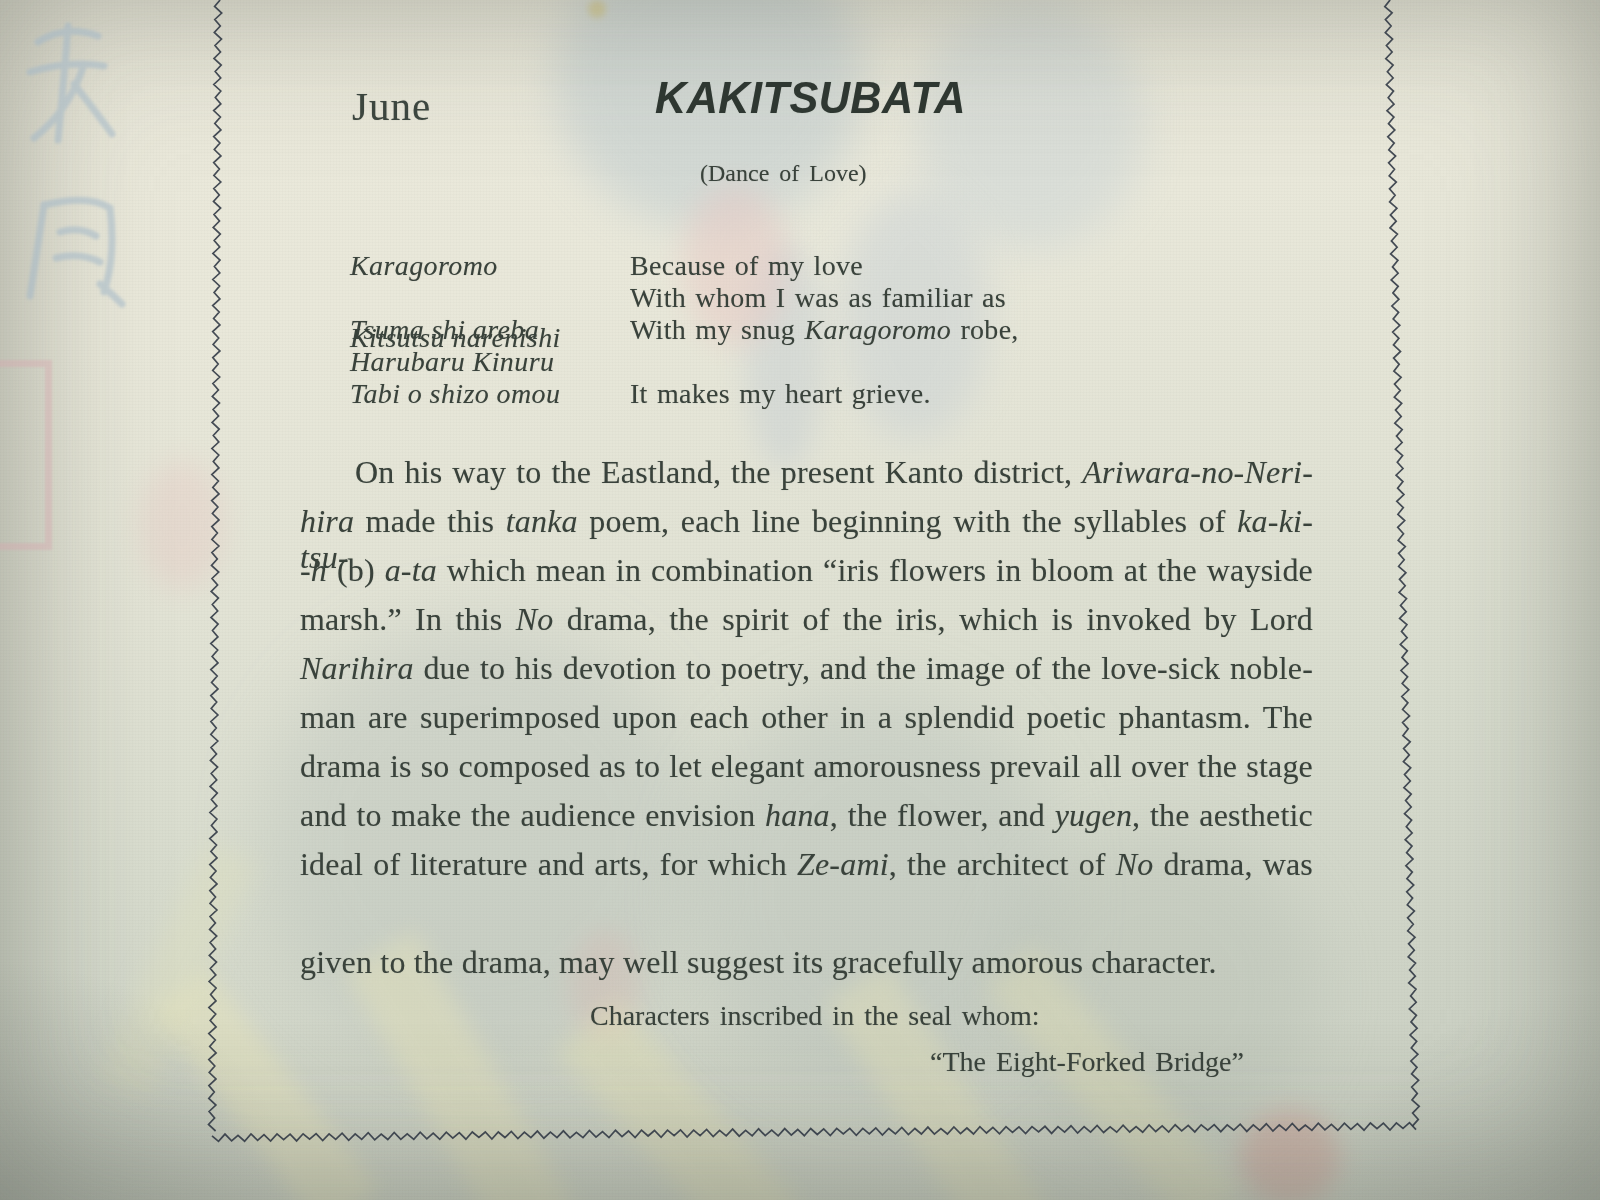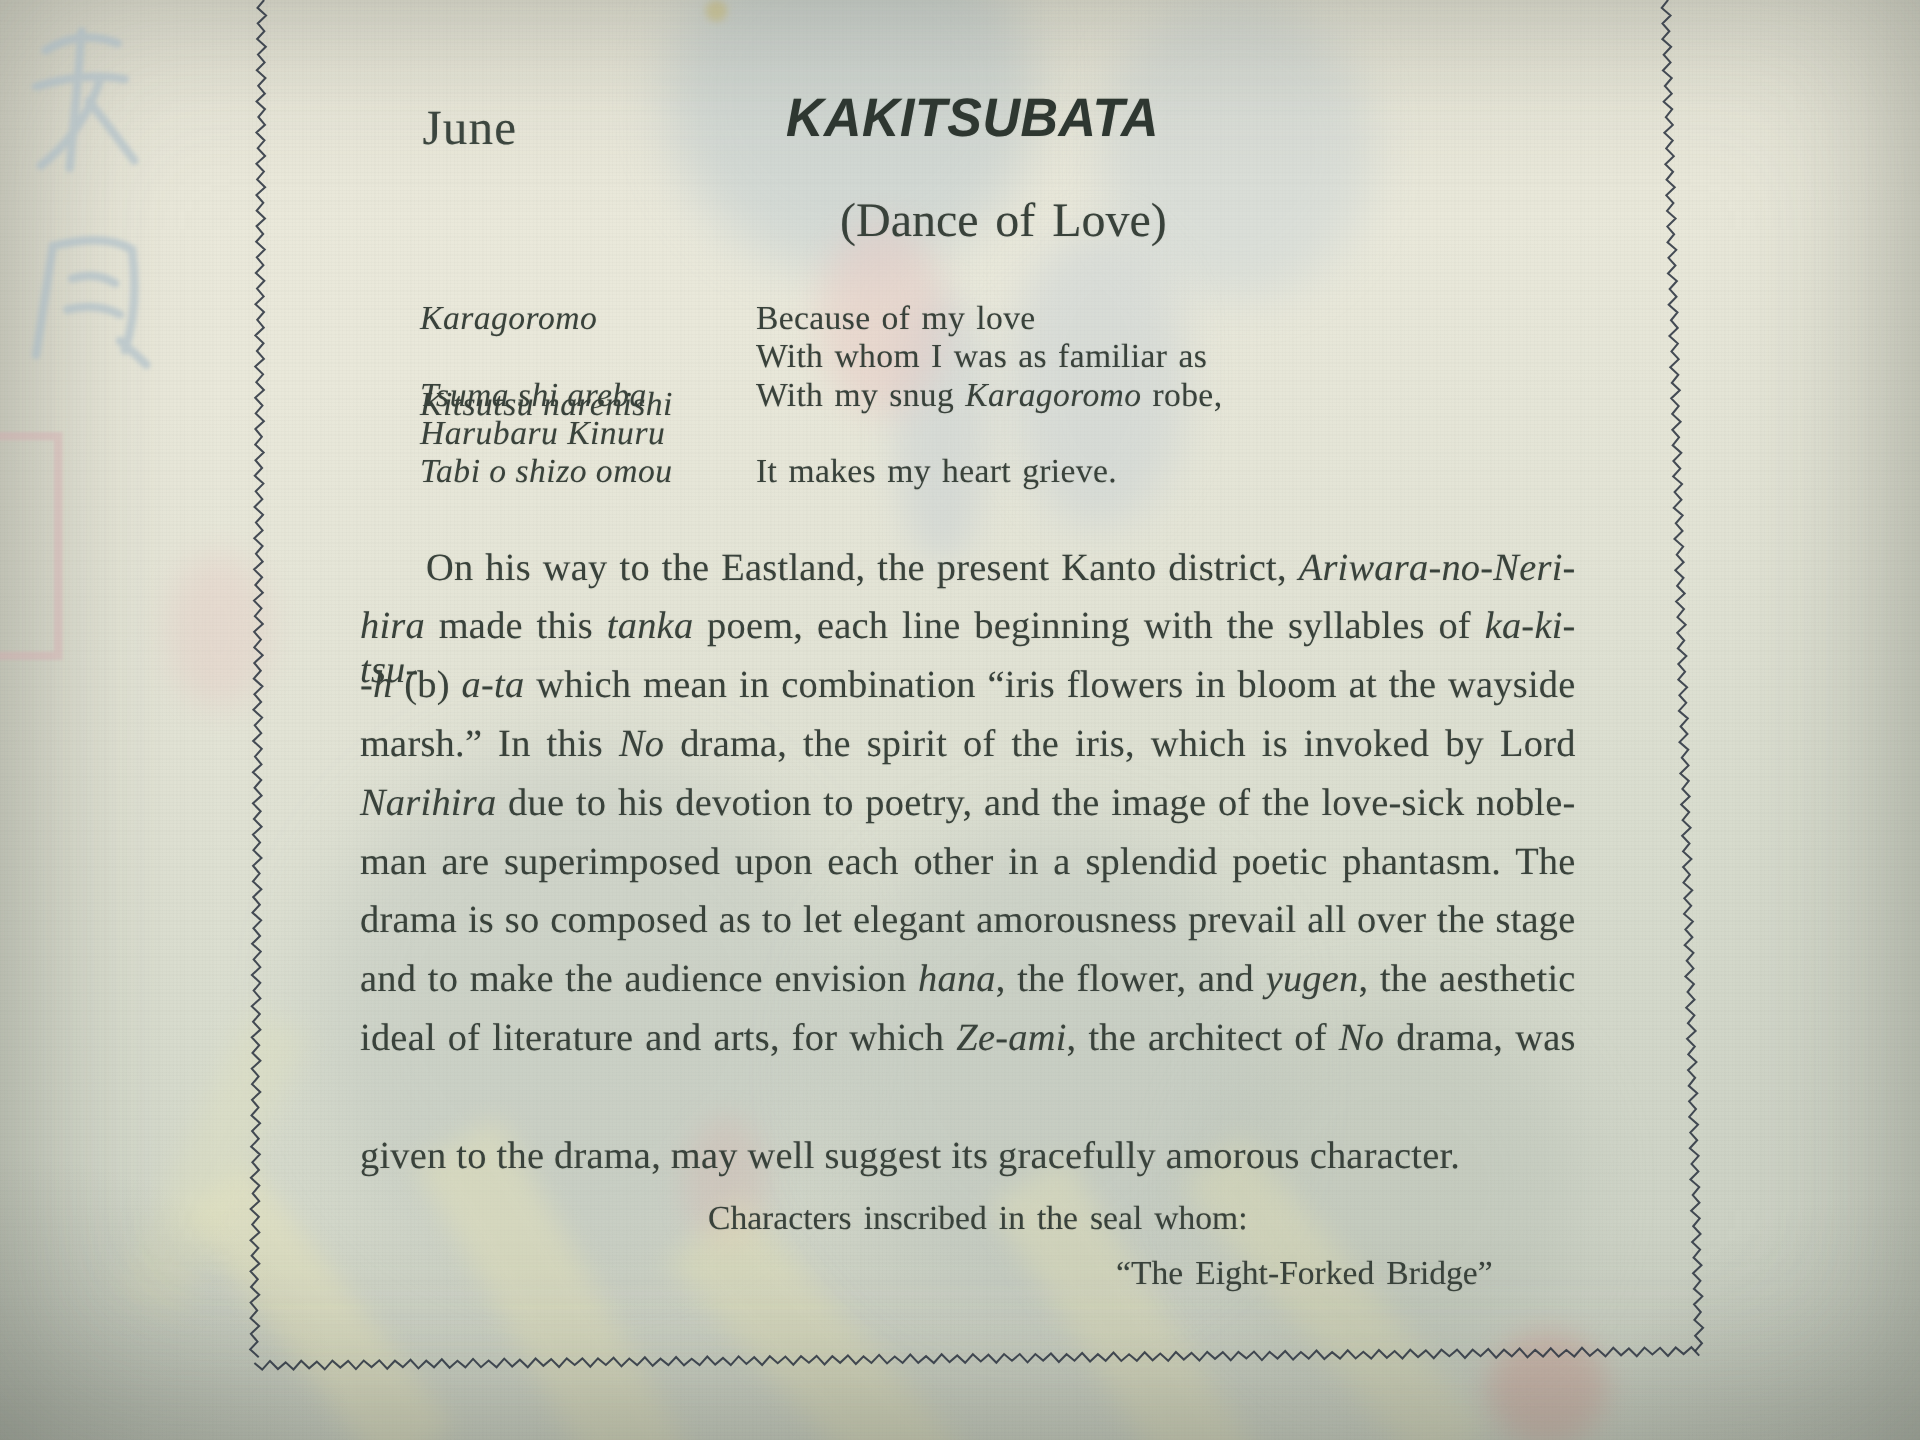--- a/index.html
+++ b/index.html
@@ -16,21 +16,21 @@
     box-shadow:inset 0 0 160px rgba(100,105,95,.40), inset 0 -40px 120px rgba(110,115,108,.25);}
   .cornerdark{position:absolute;inset:0;pointer-events:none;
     background:radial-gradient(ellipse 420px 340px at 0% 100%,rgba(95,102,96,.30),transparent 70%),
                radial-gradient(ellipse 380px 300px at 100% 100%,rgba(100,106,100,.22),transparent 70%);}
   svg.borderlayer{position:absolute;left:0;top:0;z-index:5;pointer-events:none;}
   .textlayer{position:absolute;inset:0;z-index:10;}
   .textlayer > div{position:absolute;text-shadow:0 0 1px rgba(58,66,59,.30);}
   .month{left:352px;top:82px;font-size:41px;letter-spacing:1px;color:#3c463f;}
   .title{left:655px;top:72px;font-family:"Liberation Sans","DejaVu Sans",sans-serif;
     font-weight:bold;font-style:italic;font-size:45px;letter-spacing:.5px;color:#2e3731;transform:scaleX(.96);transform-origin:left;}
-  .subtitle{left:700px;top:160px;font-size:40px;word-spacing:4px;}
+  .subtitle{left:700px;top:160px;font-size:24px;word-spacing:4px;}
   .romaji{left:350px;font-size:28px;font-style:italic;white-space:nowrap;letter-spacing:.4px;}
   .eng{left:630px;font-size:28px;white-space:nowrap;letter-spacing:.3px;word-spacing:2px;}
   .jline{left:300px;width:1013px;font-size:32px;letter-spacing:.2px;line-height:36px;
     text-align:justify;text-align-last:justify;white-space:normal;}
   .jline.last{text-align-last:left;}
   .jline.first{padding-left:55px;width:958px;}
   .cap1{left:590px;top:1000px;font-size:28px;word-spacing:3px;}
   .cap2{left:930px;top:1046px;font-size:28px;word-spacing:3px;}
   .seal{position:absolute;left:-58px;top:360px;width:96px;height:176px;z-index:3;
     border:7px solid rgba(213,168,175,.75);opacity:.55;filter:blur(1.3px);}

